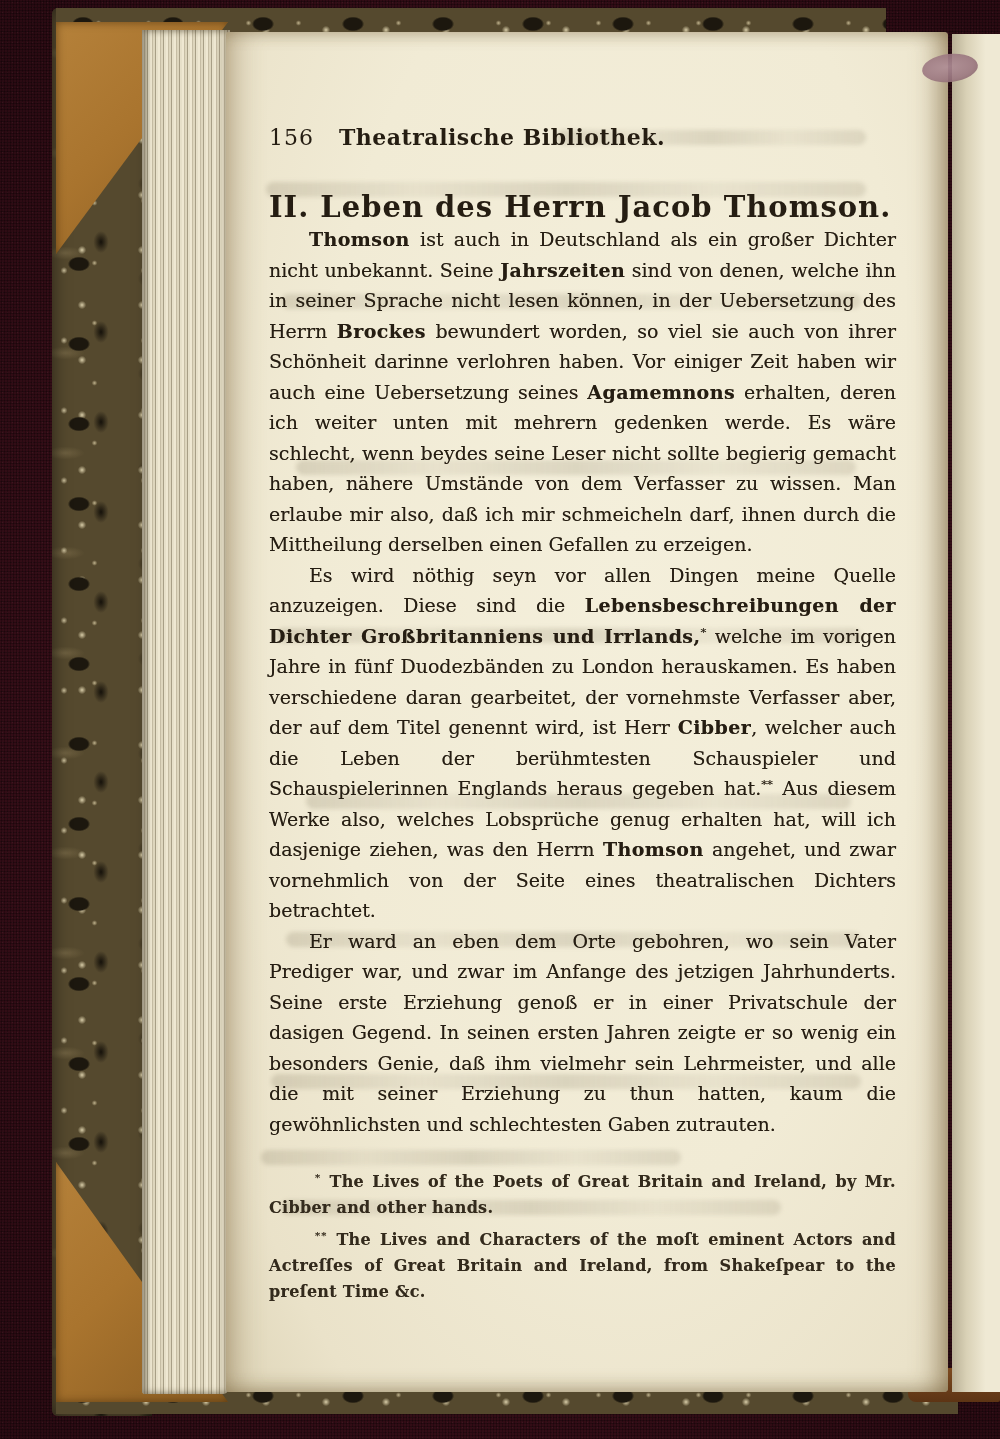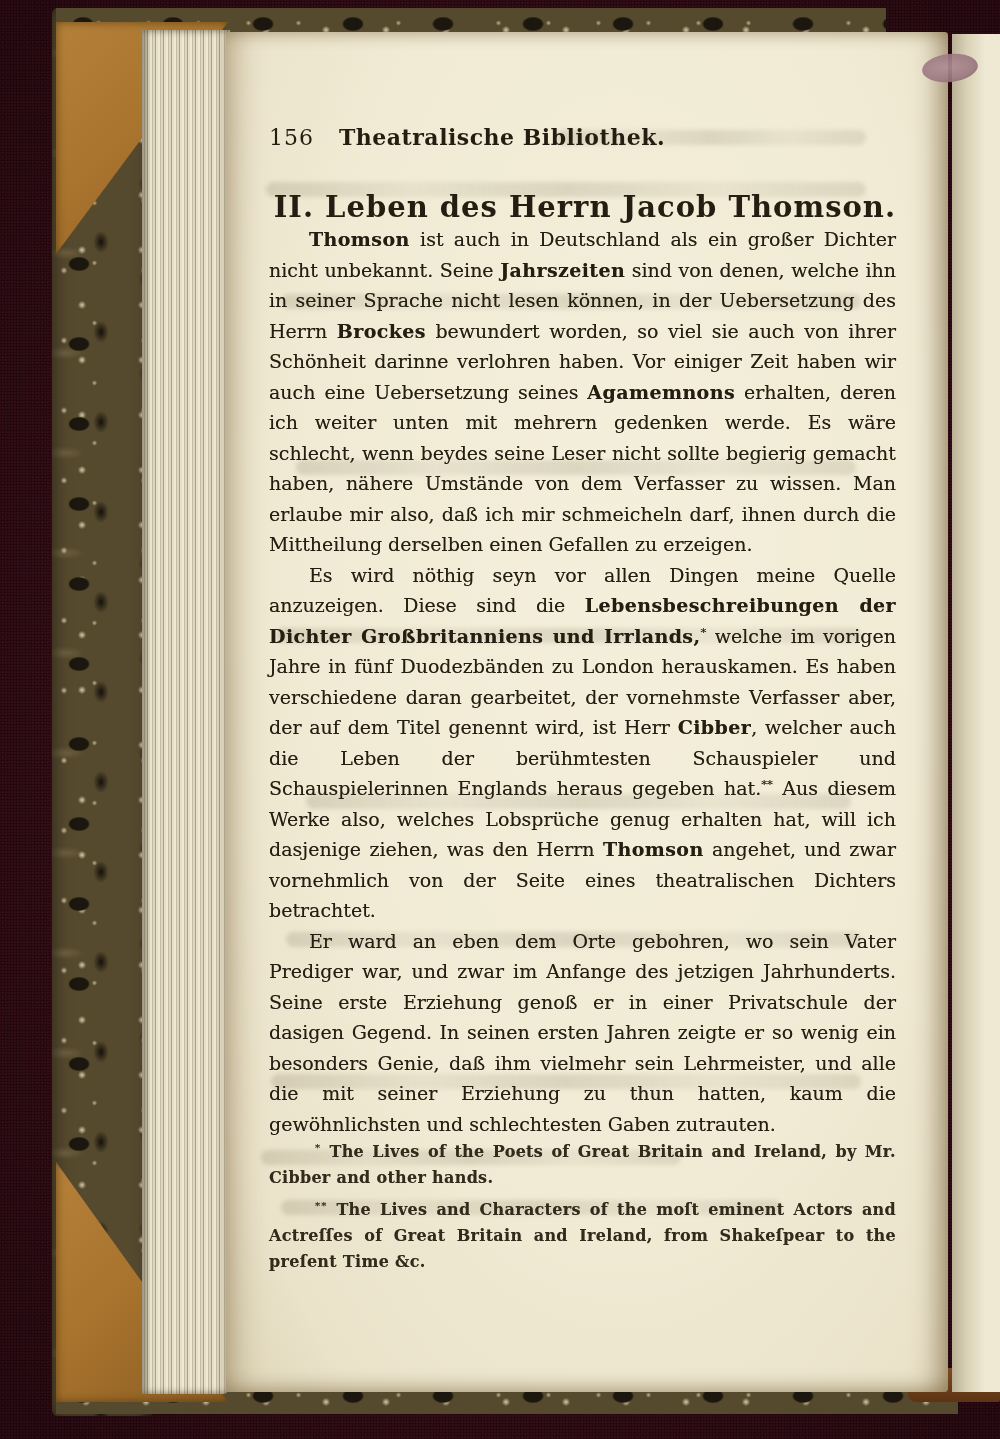--- a/index.html
+++ b/index.html
@@ -47,27 +47,27 @@
   .page{
     position:absolute;left:226px;top:32px;width:722px;height:1360px;z-index:4;border-radius:3px 4px 4px 3px;
     background:radial-gradient(ellipse at 55% 38%,#f4efdb 0%,#f1ebd5 55%,#eae2c9 85%,#ded5b8 100%);
     box-shadow:inset 26px 0 30px -18px rgba(120,95,55,.45), inset -22px 0 26px -12px rgba(105,80,40,.55), inset 0 -14px 20px -12px rgba(110,90,50,.4), inset 0 10px 16px -10px rgba(110,90,50,.35);
   }
   .content{position:absolute;left:16px;top:0;width:100%;height:100%;padding:92px 68px 0 27px;box-sizing:border-box;color:#251d12;}
   .header-row{display:flex;align-items:baseline;font-size:22px;}
   .pageno{width:70px;letter-spacing:1px;}
   .running-title{flex:1;font-weight:bold;letter-spacing:.5px;}
   .spacer{width:70px;}
-  .heading{margin:40px 0 0 0;text-align:right;font-size:29px;font-weight:bold;letter-spacing:1px;}
+  .heading{margin:40px 0 0 0;text-align:left;font-size:29px;font-weight:bold;letter-spacing:1px;}
   .body-block{}
   .para{margin:0;text-indent:40px;text-align:justify;font-size:19px;line-height:30.5px;
     text-shadow:0 0 .5px rgba(45,35,20,.55);}
   .para .em{font-weight:bold;letter-spacing:.4px;}
   sup{font-size:.62em;line-height:0;}
-  .footnote-block{}
+  .footnote-block{margin-top:30px;}
   .footnote{margin:0 0 6px 0;text-indent:46px;text-align:justify;font-size:16px;line-height:26px;color:#332a1c;
     font-weight:bold;letter-spacing:.3px;text-shadow:0 0 .4px rgba(50,40,25,.4);}
   .fn-marker{letter-spacing:1px;}
   .ghost{position:absolute;height:15px;border-radius:8px;z-index:0;pointer-events:none;
     background:linear-gradient(90deg,rgba(115,105,80,.20),rgba(115,105,80,.08) 25%,rgba(115,105,80,.18) 50%,rgba(115,105,80,.07) 75%,rgba(115,105,80,.16));
     filter:blur(2px);}
 </style>
 </head>
 <body>
 

